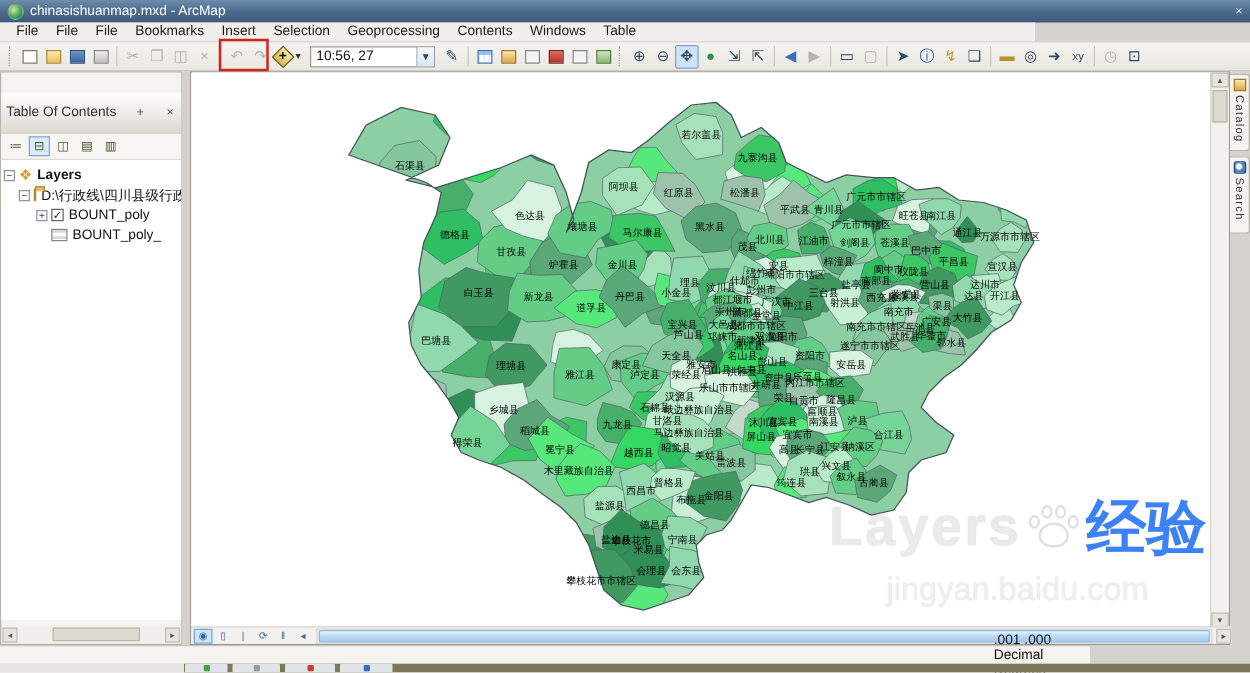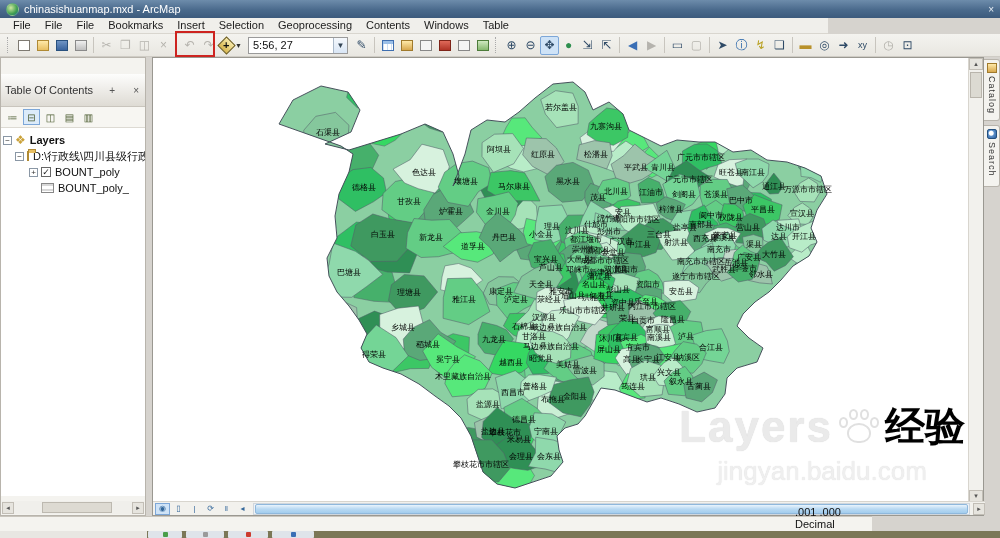--- a/index.html
+++ b/index.html
@@ -105,21 +105,21 @@
   .side-tab .ic { width:10px; height:10px; margin-bottom:3px; }
   .side-tab .ic.cat { background:linear-gradient(#ffe9a8,#d8a84e); border:1px solid #a07a2c; }
   .side-tab .ic.sea { background:radial-gradient(circle at 40% 40%, #fff 2px, #5b8fc9 3px, #2c5f9e); border:1px solid #24507f; border-radius:2px; }
   .side-tab .lbl { writing-mode:vertical-rl; font-size:9px; color:#333; letter-spacing:1px; }
 
   
   .watermark { position:absolute; right:18px; bottom:28px; z-index:40; pointer-events:none; text-align:center;
      color:#e3e3e3; }
   .wm-row { display:flex; align-items:center; gap:6px; justify-content:center; }
   .wm-baidu { font-size:44px; font-weight:bold; color:#eaeaea; text-shadow:0 0 1px #cfcfcf; letter-spacing:2px; }
-  .wm-cn { font-size:40px; font-weight:bold; color:#000000; text-shadow:0 0 1px #d2d2d2; }
+  .wm-cn { font-size:48px; font-weight:bold; color:#3b82f6; text-shadow:0 0 1px #d2d2d2; }
   .wm-url { font-size:26px; color:#efefef; text-shadow:0 0 1px #d8d8d8; margin-top:2px; }
   .paw { position:relative; width:40px; height:36px; }
   .paw .pad { position:absolute; left:8px; top:14px; width:24px; height:20px; border:2px solid #e0e0e0; border-radius:50% 50% 45% 45%; }
   .paw .toe { position:absolute; width:9px; height:11px; border:2px solid #e0e0e0; border-radius:50%; }
 
   
   .status-bar { position:absolute; left:0; top:516px; width:872px; height:15px; background:#f4f3ef; border-top:1px solid #c9c5bd;
      color:#111; display:flex; align-items:center; }
   .status-coords { position:absolute; left:795px; }
 
@@ -191,21 +191,21 @@
     <div class="tb-sep"></div>
     <div class="tb-btn disabled">↶</div>
     <div class="tb-btn disabled">↷</div>
     <div class="tb-btn" style="width: 26px;">
       <span class="add-data-diamond">
         <b>+</b>
       </span>
       <span style="font-size:7px;color:#333;margin-left:2px;">▼</span>
     </div>
     <div class="scale-combo">
-      <span class="val">5:56, 27</span>
+      <span class="val">10:56, 27</span>
       <span class="drop">▼</span>
     </div>
     <div class="tb-btn">✎</div>
     <div class="tb-sep"></div>
     <div class="tb-btn">
       <span class="mini table"></span>
     </div>
     <div class="tb-btn">
       <span class="mini catalogbox"></span>
     </div>

